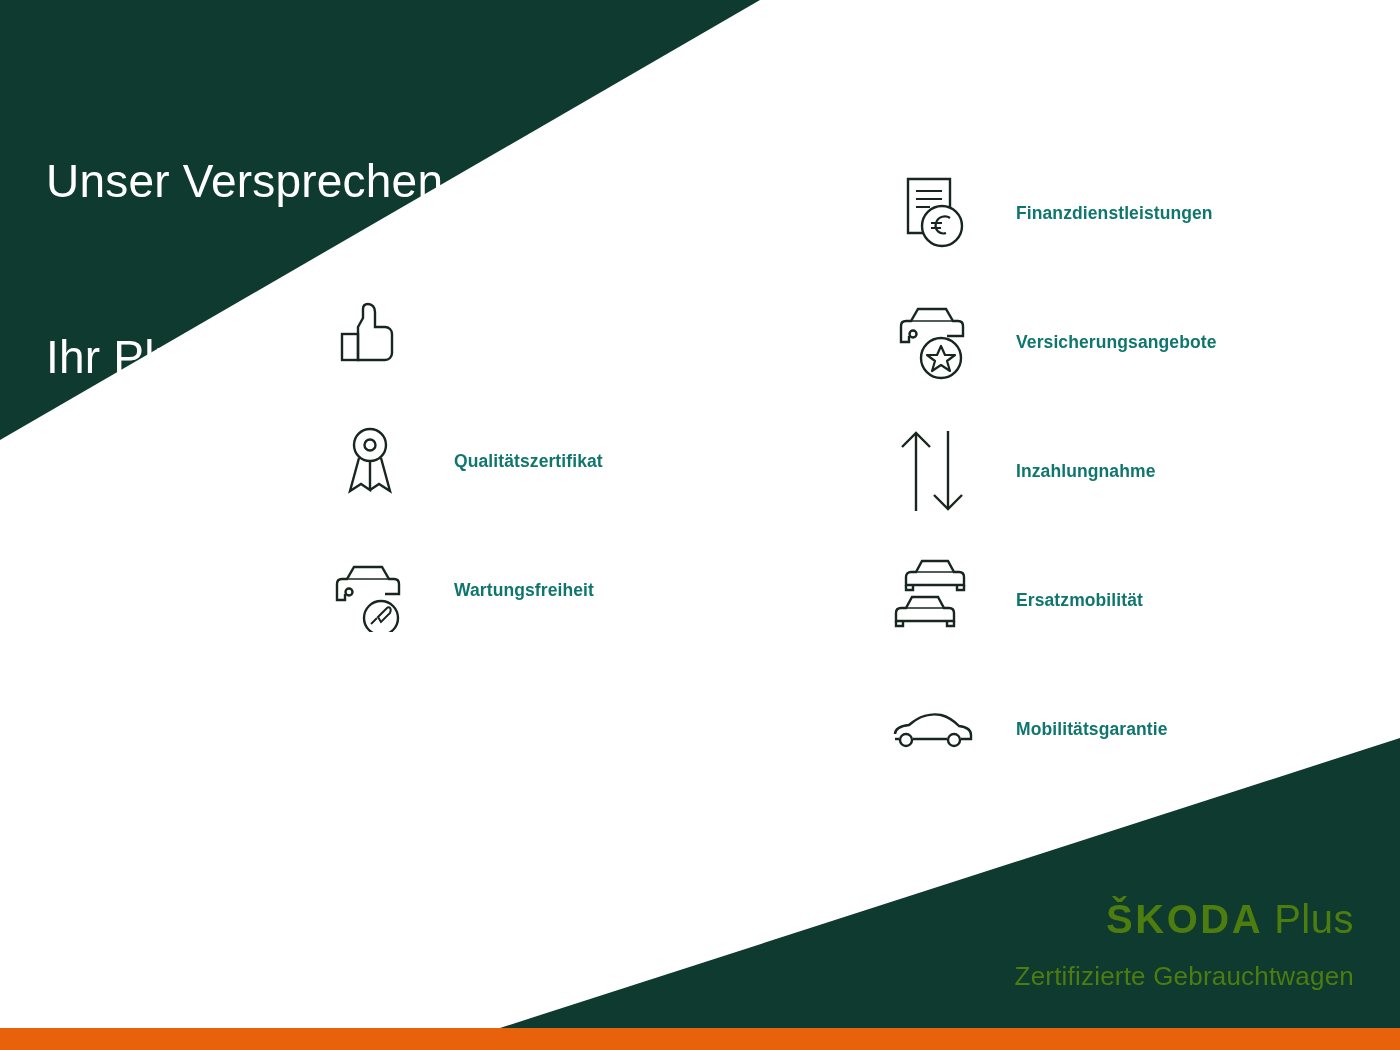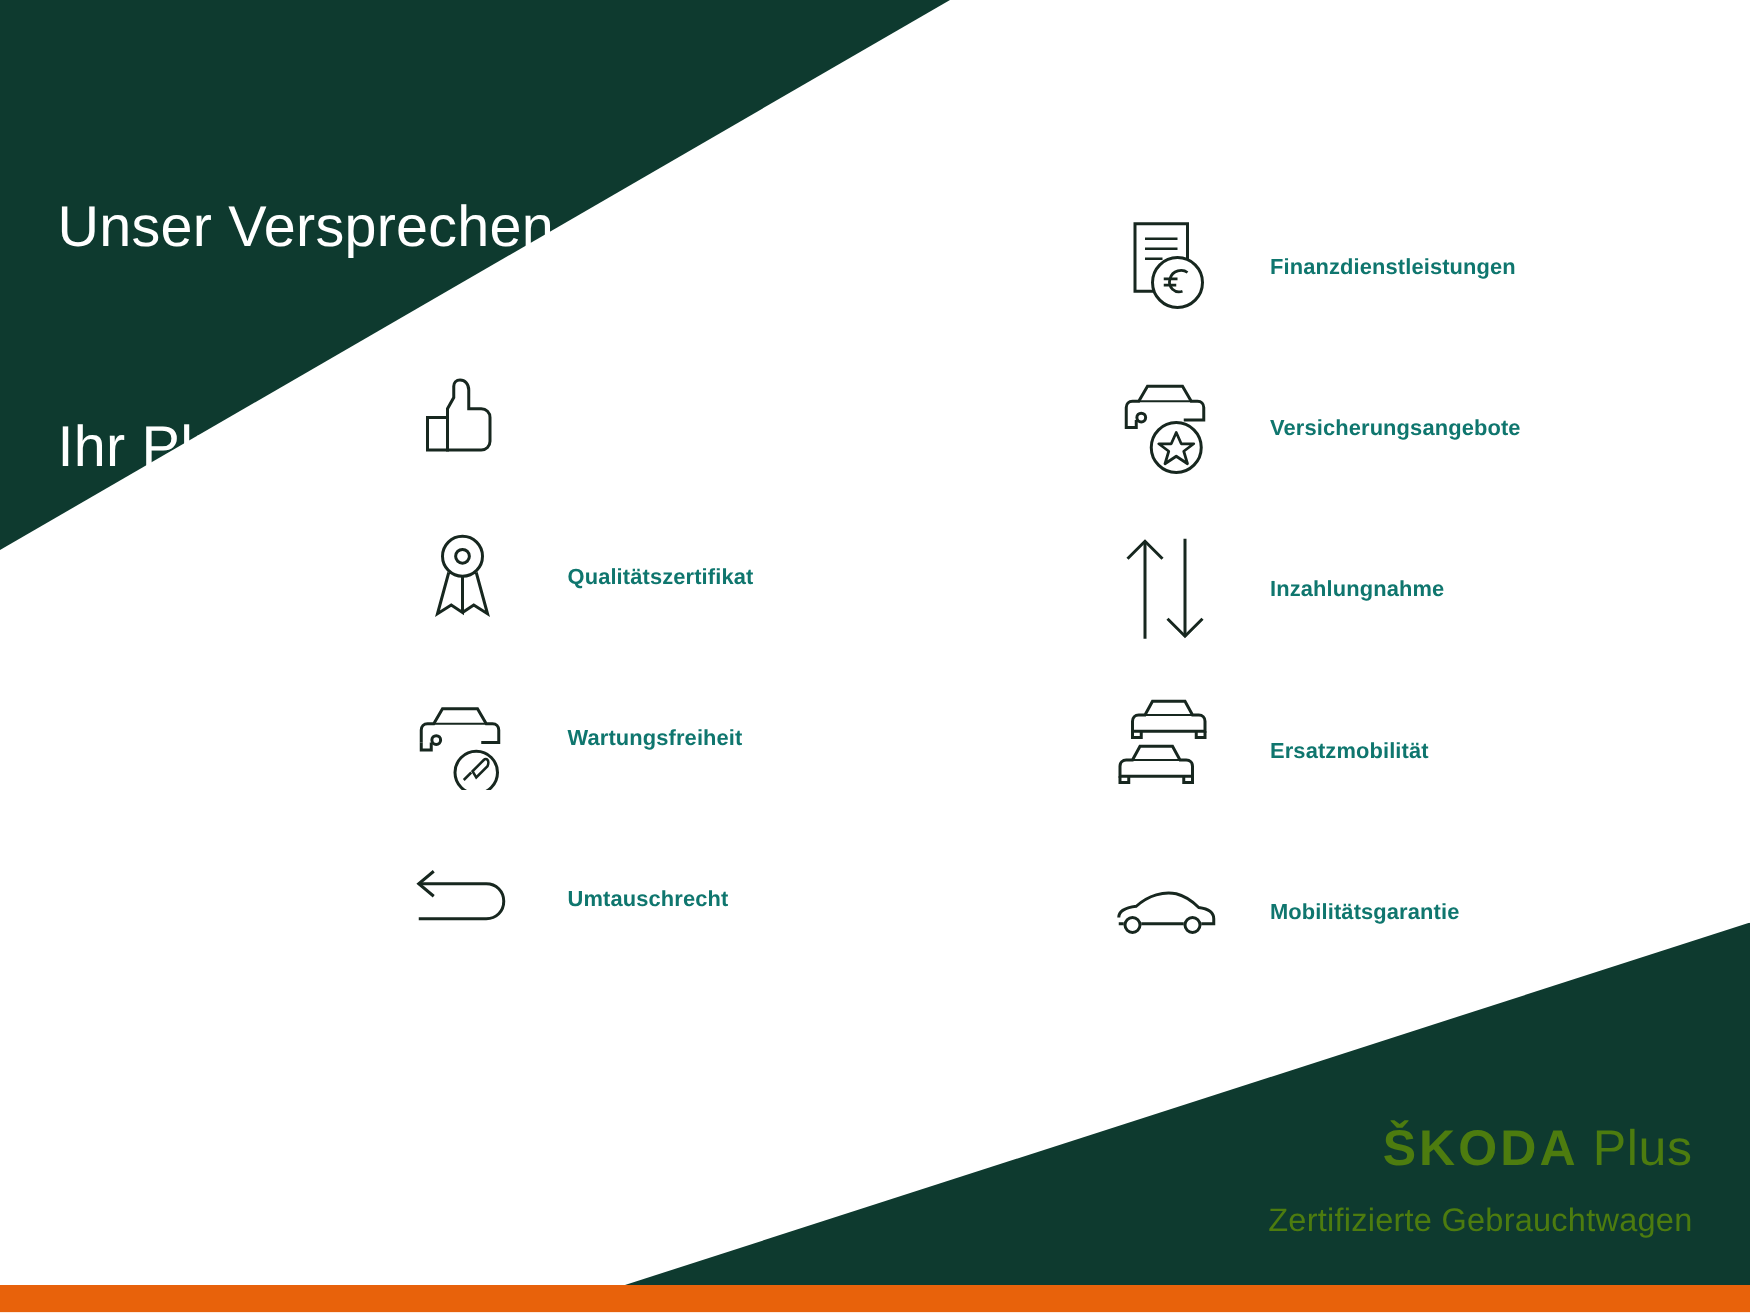--- a/index.html
+++ b/index.html
@@ -179,29 +179,20 @@
           <path d="M22 31 L64 31" stroke-width="1.6"></path>
           <circle cx="24" cy="44" r="3.5"></circle>
           <circle cx="56" cy="70" r="17"></circle>
           <path d="M62 60 L53 69 L56 74 L65 65 C67 60 64 58 62 60 Z" stroke-width="2"></path>
           <path d="M52 70 L46 76" stroke-width="2"></path>
         </svg>
       </span>
       <span class="label">Wartungsfreiheit</span>
     </div>
 
-    <div class="feature">
-      <span class="icon-box">
-        <svg width="90" height="60" viewBox="0 0 90 60" fill="none" stroke="#17271f" stroke-width="2.4">
-          <path d="M10 18 L64 18 C72 18 78 24 78 32 C78 40 72 46 64 46 L10 46"></path>
-          <path d="M22 8 L10 18 L22 28"></path>
-        </svg>
-      </span>
-      <span class="label">Umtauschrecht</span>
-    </div>
 
   </div>
 
   <div class="col col-right">
 
     <div class="feature">
       <span class="icon-box">
         <svg width="84" height="84" viewBox="0 0 84 84" fill="none" stroke="#17271f" stroke-width="2.4">
           <path d="M18 8 L60 8 L60 62 L18 62 Z"></path>
           <path d="M26 20 L52 20 M26 28 L52 28 M26 36 L40 36" stroke-width="2"></path>

